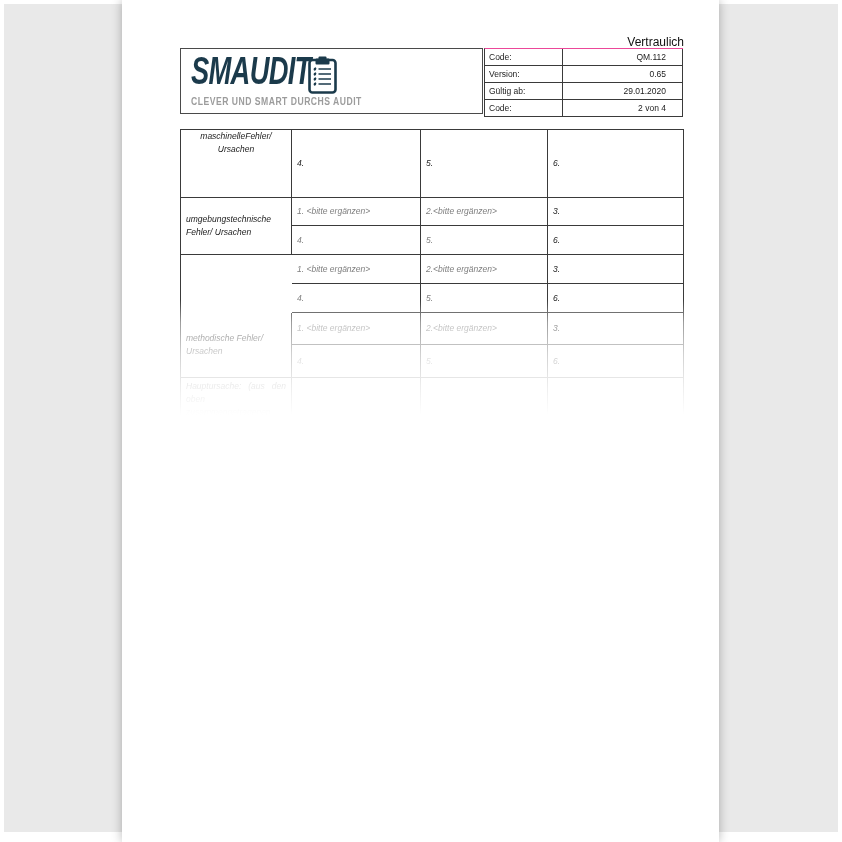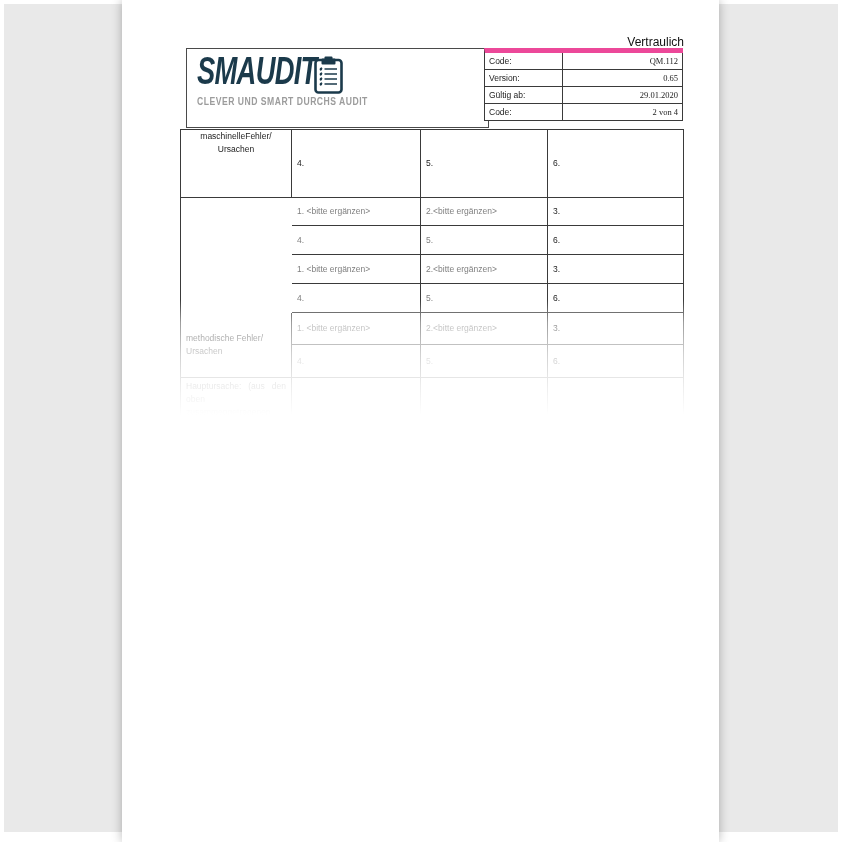--- a/index.html
+++ b/index.html
@@ -18,60 +18,60 @@
     position:absolute;left:122px;top:0;width:597px;height:842px;
     background:#ffffff;
     box-shadow:0 0 10px rgba(0,0,0,0.28);
   }
   
   .confidential{
     position:absolute;left:362px;top:35px;width:200px;
     text-align:right;font-size:12px;color:#111;
   }
   .logo-box{
-    position:absolute;left:64px;top:48px;width:303px;height:80px;
+    position:absolute;left:58px;top:48px;width:303px;height:66px;
     border:1px solid #4a4a4a;background:#fff;box-sizing:border-box;text-decoration:underline;
   }
   .brand{
     position:absolute;left:10px;top:2px;display:inline-block;
     font-size:38px;line-height:40px;font-style:italic;font-weight:800;
     letter-spacing:-1px;color:#1b3a4b;
     transform:scaleX(0.72);transform-origin:left top;white-space:nowrap;
   }
   .logo-icon{position:absolute;left:127px;top:7px;width:29px;height:38px;}
   .tagline{
     position:absolute;left:10px;top:46px;display:inline-block;
     font-size:10.5px;font-weight:700;letter-spacing:0.6px;color:#9c9c9c;
     transform:scaleX(0.82);transform-origin:left top;white-space:nowrap;
   }
   .meta-table{
     position:absolute;left:362px;top:48px;
     display:grid;grid-template-columns:78px 120px;grid-auto-rows:17px;
-    border-top:5px solid #ec4899;border-left:1px solid #3a3a3a;
+    border-top:1px solid #ec4899;border-left:1px solid #3a3a3a;
     font-size:8.5px;background:#fff;
   }
   .meta-table > div{
     border-right:1px solid #3a3a3a;border-bottom:1px solid #3a3a3a;
     display:flex;align-items:center;box-sizing:border-box;
   }
   .meta-label{padding-left:4px;}
-  .meta-value{justify-content:flex-end;padding-right:4px;font-family:Liberation Serif, serif;}
+  .meta-value{justify-content:flex-end;padding-right:16px;}
   
   .fault-table{
     position:absolute;left:58px;top:129px;
     display:grid;
     grid-template-columns:111px 129px 127px 136px;
     grid-template-rows:68px 28px 29px 29px 29px 32px 33px 48px;
     border-top:1px solid #3a3a3a;border-left:1px solid #3a3a3a;
     font-size:8.5px;line-height:13px;
   }
   .fault-table > div{
     border-right:1px solid #3a3a3a;border-bottom:1px solid #3a3a3a;
     box-sizing:border-box;padding:0 5px;
-    display:flex;align-items:center;
+    display:flex;align-items:center;font-style:italic;
   }
   .cell-top{align-items:flex-start;padding-top:12px;}
   .lbl{flex-direction:column;align-items:stretch;justify-content:center;}
   .lbl-top{justify-content:flex-start;padding-top:12px;}
   .jline{display:flex;justify-content:space-between;}
   .muted{color:#7f7f7f;}
   .nb{border-bottom:none !important;}
   .justify{display:block;text-align:justify;padding-top:7px;}
   
   .fade-overlay{
@@ -133,20 +133,21 @@
       <div class="jline">
         <span>maschinelle</span>
         <span>Fehler/</span>
       </div>
       <div>Ursachen</div>
     </div>
     <div class="cell-top" style="grid-column:2;grid-row:1;">4.</div>
     <div class="cell-top" style="grid-column:3;grid-row:1;">5.</div>
     <div class="cell-top" style="grid-column:4;grid-row:1;">6.</div>
 
+    <div class="lbl" style="grid-column:1;grid-row:2 / span 2;">umgebungstechnische Fehler/ Ursachen</div>
     <div class="muted" style="grid-column:2;grid-row:2;">1. &lt;bitte ergänzen&gt;</div>
     <div class="muted" style="grid-column:3;grid-row:2;">2.&lt;bitte ergänzen&gt;</div>
     <div style="grid-column:4;grid-row:2;">3.</div>
     <div class="muted" style="grid-column:2;grid-row:3;">4.</div>
     <div class="muted" style="grid-column:3;grid-row:3;">5.</div>
     <div style="grid-column:4;grid-row:3;">6.</div>
 
     <div class="muted" style="grid-column:2;grid-row:4;">1. &lt;bitte ergänzen&gt;</div>
     <div class="muted" style="grid-column:3;grid-row:4;">2.&lt;bitte ergänzen&gt;</div>
     <div style="grid-column:4;grid-row:4;">3.</div>

